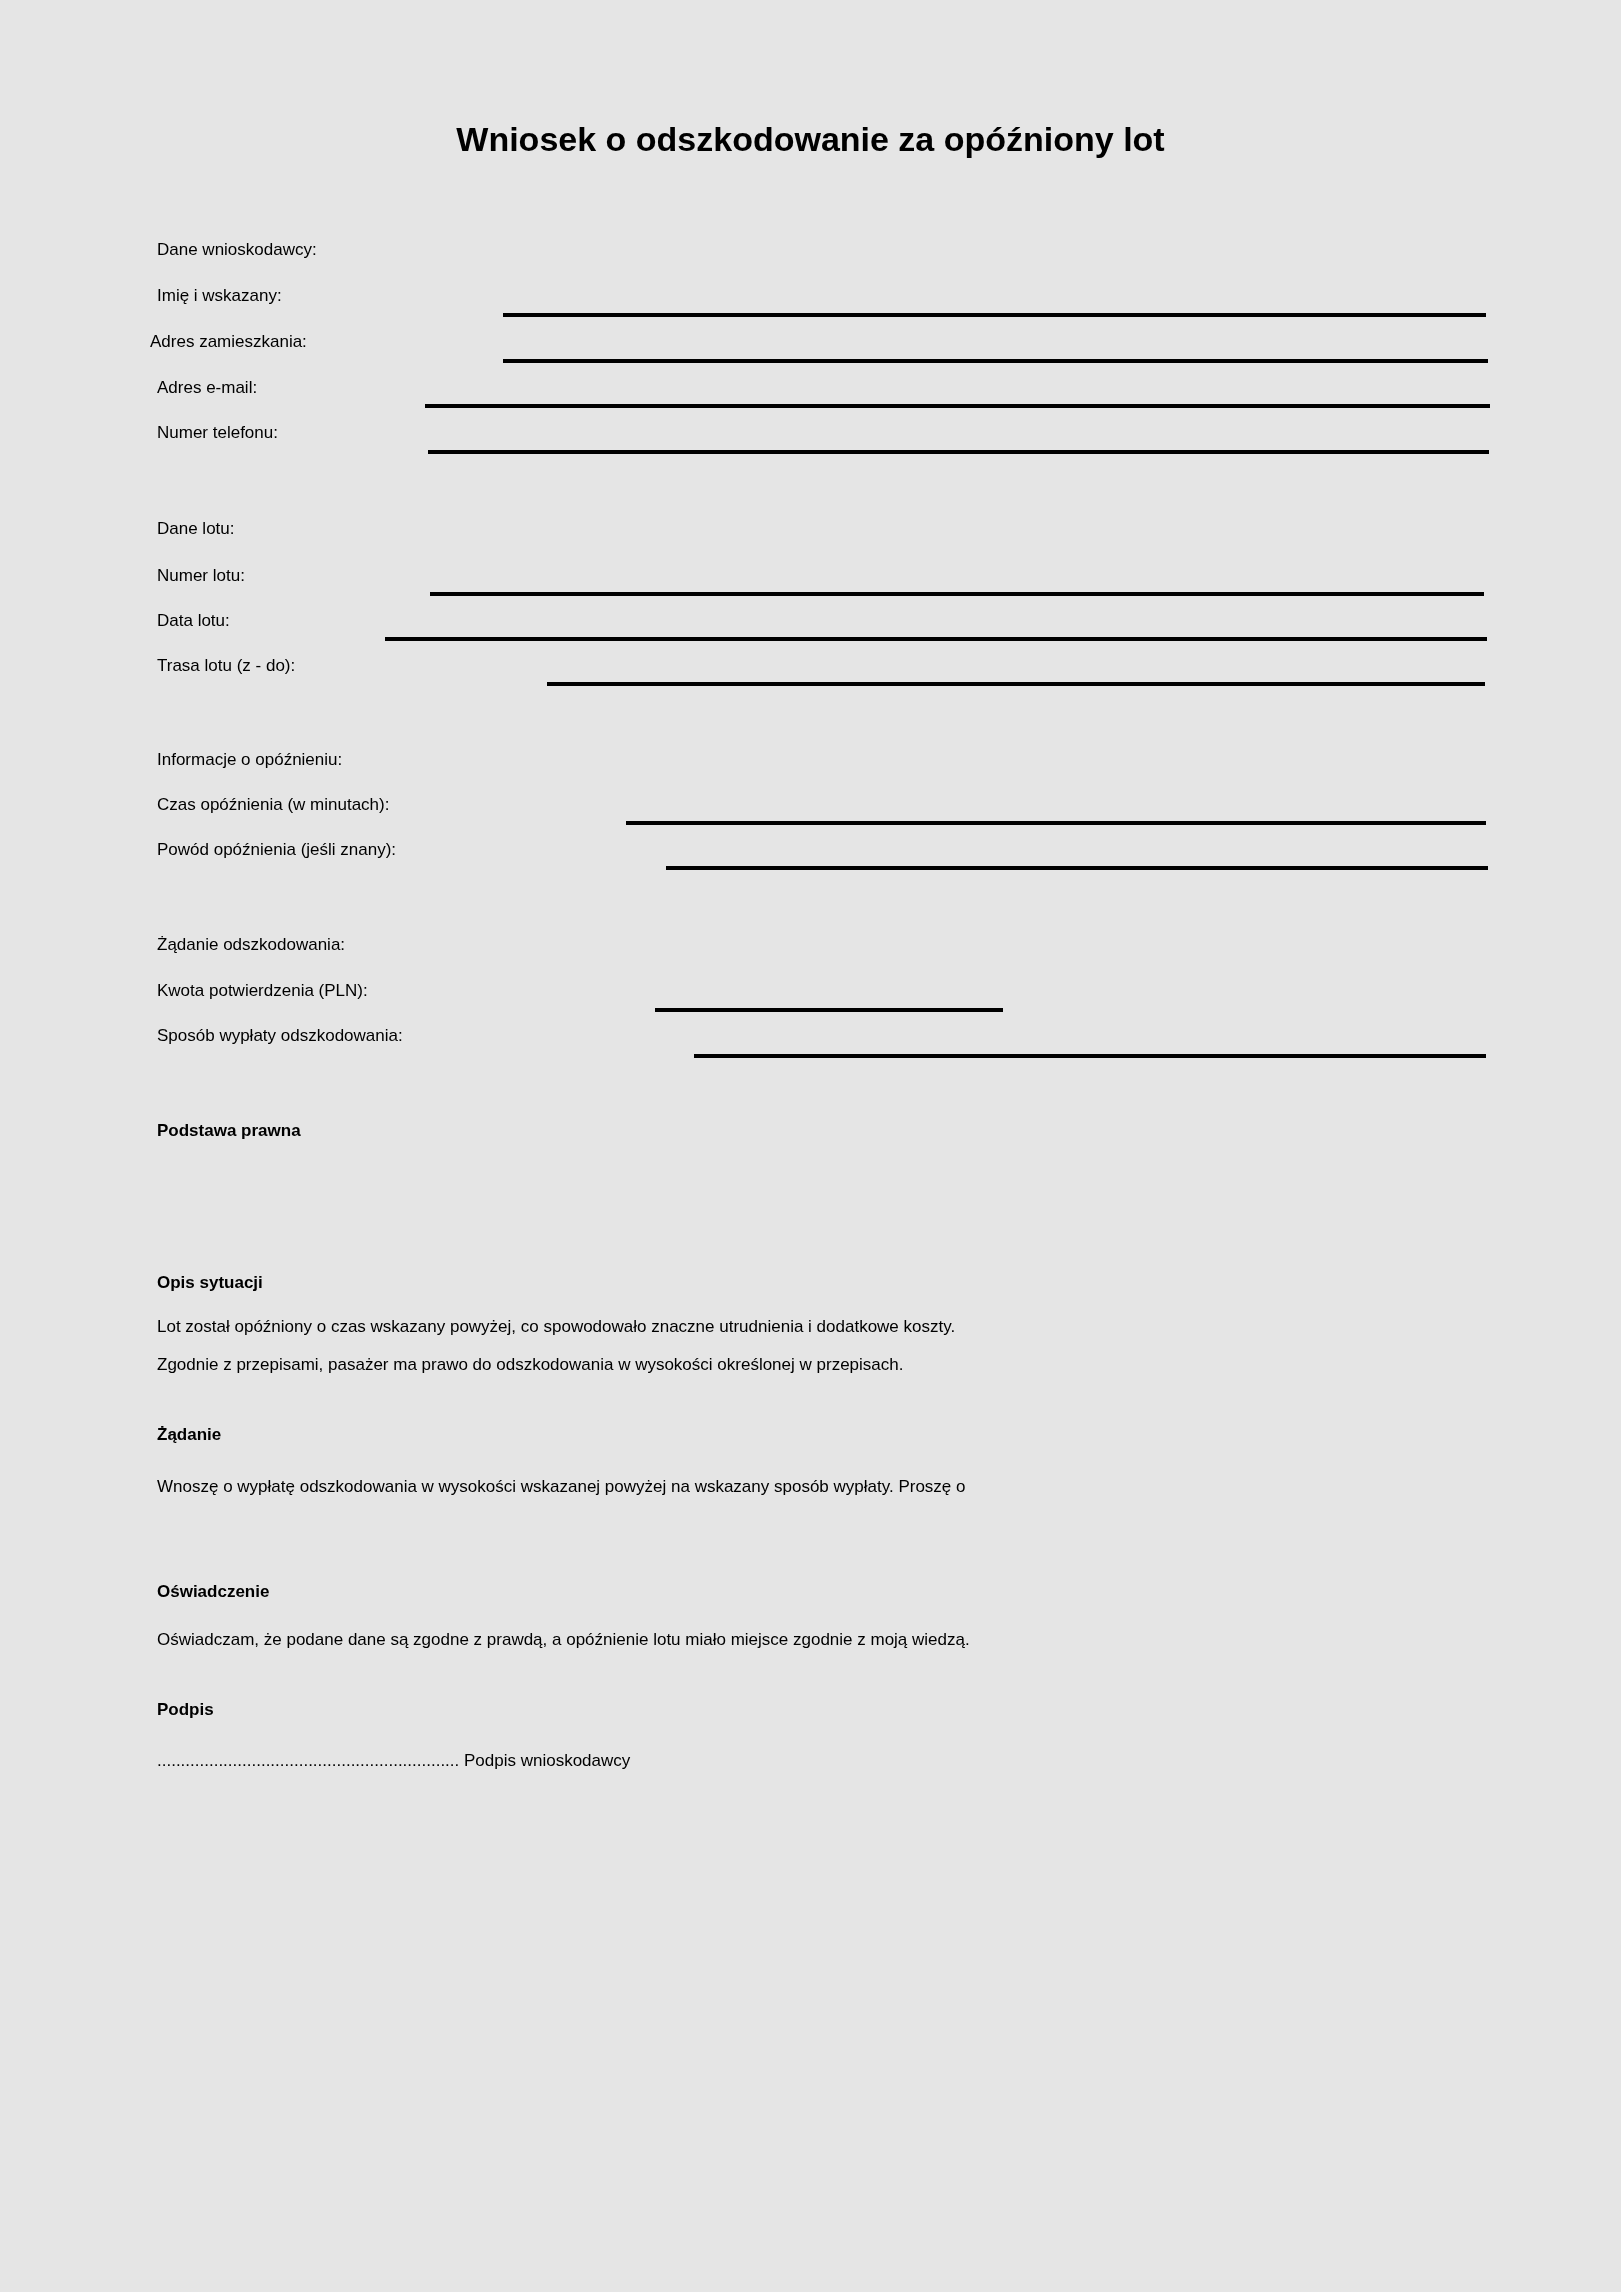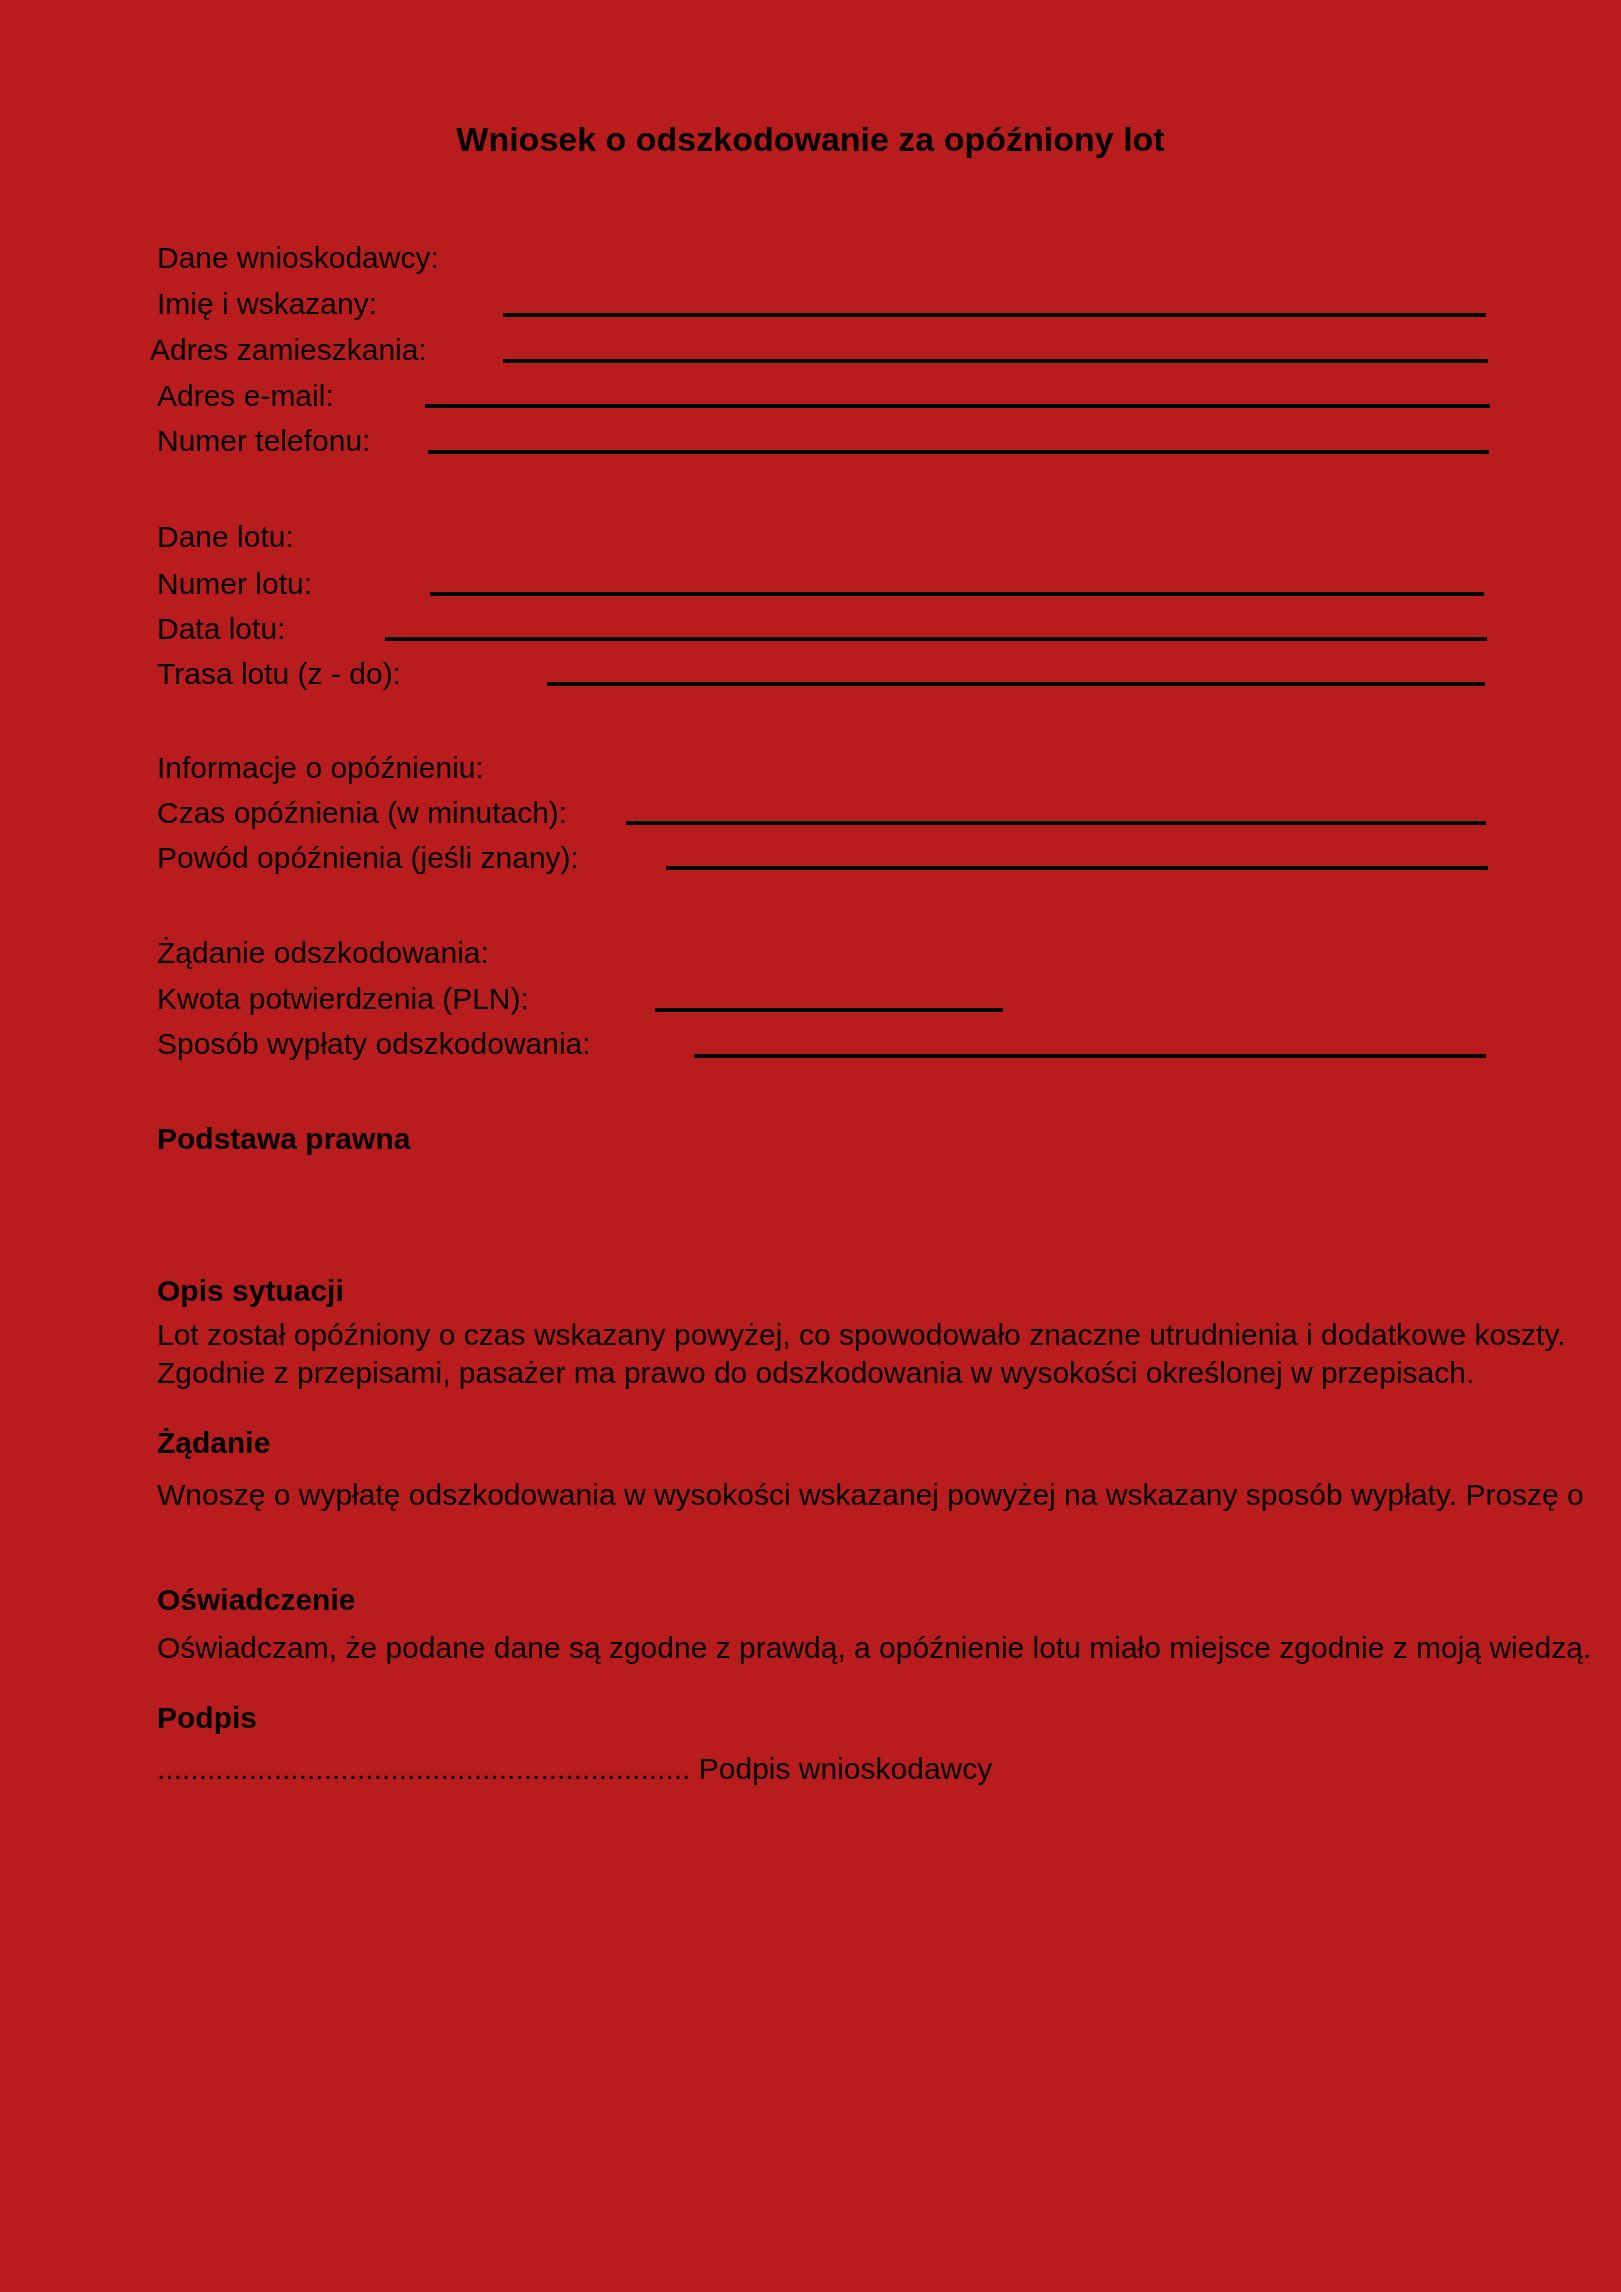--- a/index.html
+++ b/index.html
@@ -1,25 +1,25 @@
 <!DOCTYPE html>
 <html><head>
 <meta charset="utf-8">
 <style>
   html,body{margin:0;padding:0;background:#ffffff;}
   .page{
     position:relative;
     width:1621px;
     height:2293px;
-    background:#b91c1c;
+    background:#e5e5e5;
     color:#000000;
     font-family:"Liberation Sans", sans-serif;
     overflow:hidden;
   }
-  .t{position:absolute;font-size:30px;line-height:1.2;white-space:nowrap;color:#000;}
+  .t{position:absolute;font-size:17px;line-height:1.2;white-space:nowrap;color:#000;}
   .b{font-weight:bold;}
   .title{
     position:absolute;
     left:0;top:120px;width:1621px;
     text-align:center;
     font-size:34px;
     font-weight:bold;
     letter-spacing:0px;
   }
   .ln{position:absolute;height:3.9px;background:#000000;}

